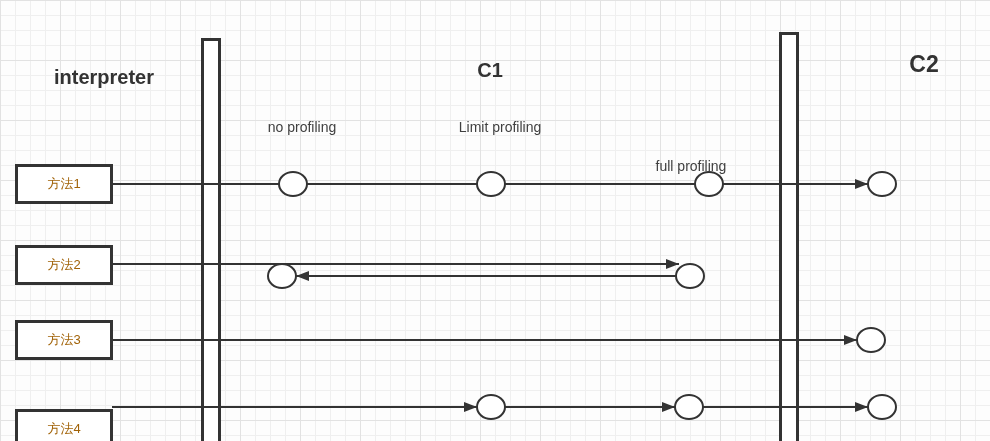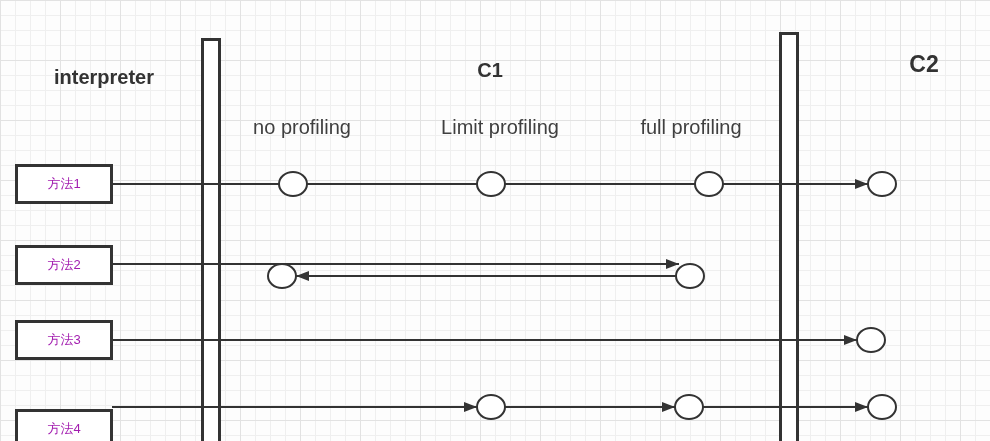--- a/index.html
+++ b/index.html
@@ -28,26 +28,26 @@
   }
   #lbl-interpreter { left: 104px; top: 77px;  font-size: 20px; text-align: center; }
   #lbl-c1          { left: 490px; top: 70px;  font-size: 20px; }
   #lbl-c2          { left: 924px; top: 64px;  font-size: 23px; }
 
   .col-label {
     position: absolute;
     top: 127px;
     transform: translate(-50%, -50%);
     color: #3f3f3f;
-    font-size: 20px;
+    font-size: 14px;
     white-space: nowrap;
   }
   #col-no    { left: 302px; }
   #col-limit { left: 492px; margin-left: 8px; }
-  #col-full  { left: 691px; }
+  #col-full  { left: 691px; margin-top: 39px; }
 
   .lane {
     position: absolute;
     box-sizing: border-box;
     background: #ffffff;
     border: 3px solid #333333;
     border-bottom: none;
   }
 
   .seg {
@@ -86,21 +86,21 @@
     left: 15px;
     width: 98px;
     height: 40px;
     background: #ffffff;
     border: 3px solid #333333;
     display: flex;
     align-items: center;
     justify-content: center;
   }
   .method-box span {
-    color: #a21caf;
+    color: #a16207;
     font-size: 13px;
     white-space: nowrap;
   }
 </style>
 </head>
 <body>
 
 <div id="canvas">
   <div class="hdr" id="lbl-interpreter">interpreter</div>
   <div class="hdr" id="lbl-c1">C1</div>

